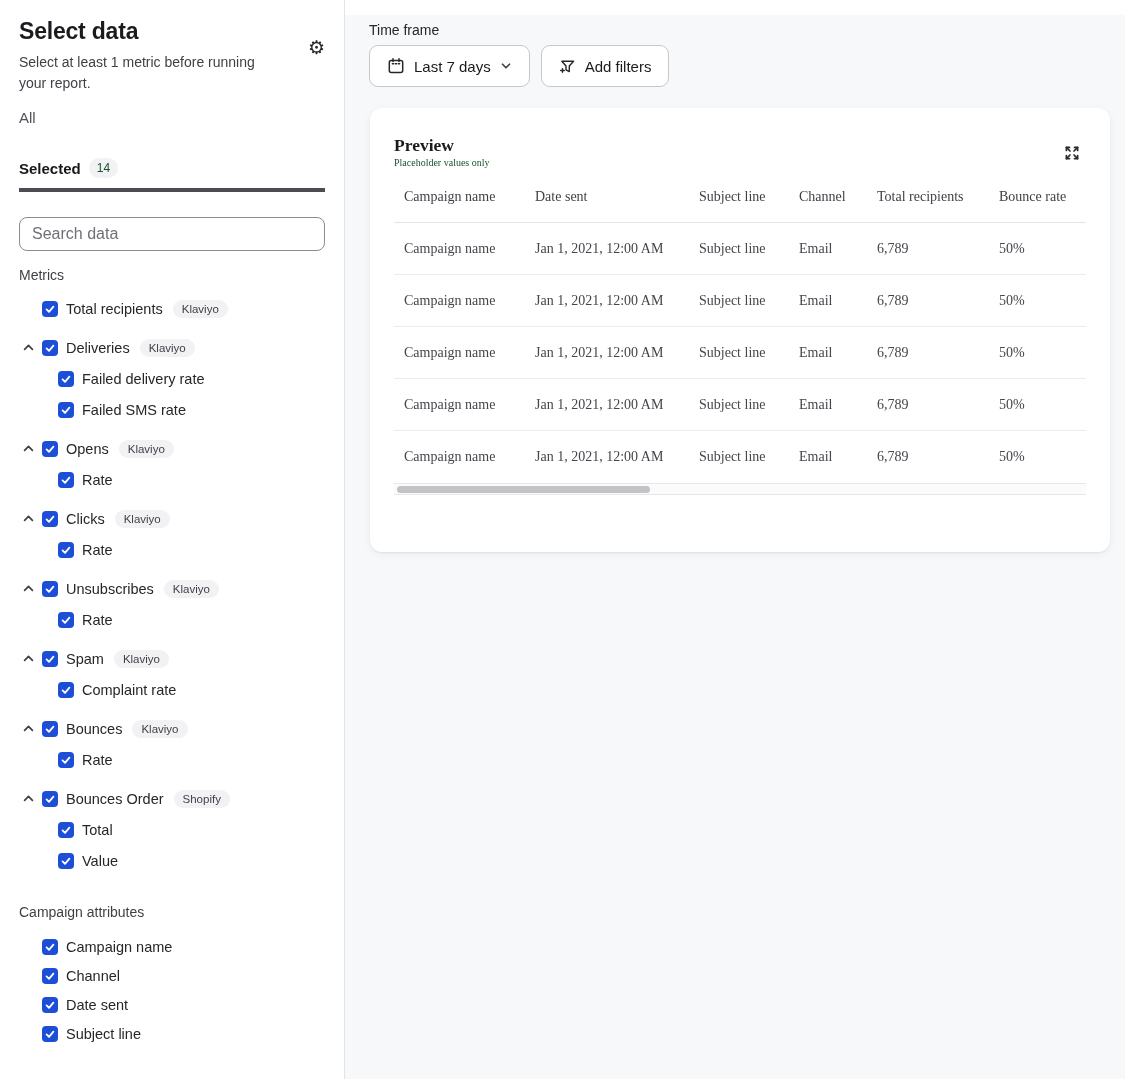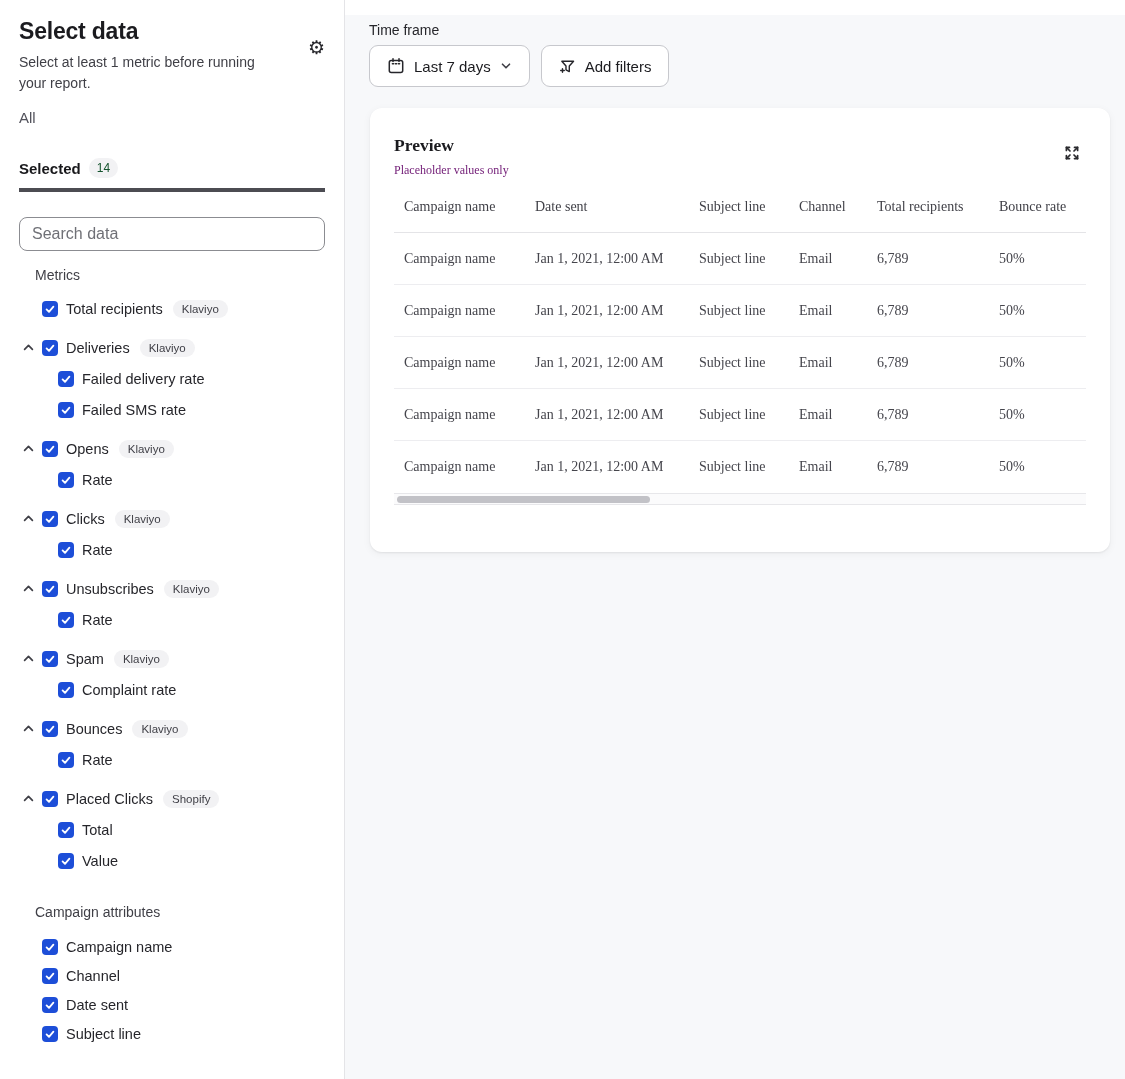--- a/index.html
+++ b/index.html
@@ -13,21 +13,21 @@
   .page-title { margin:0; font-size:23px; font-weight:700; color:#1b1b1f; letter-spacing:-.2px; }
   .page-sub { margin:7px 0 0; font-size:14px; line-height:1.5; color:#3f3f46; width:260px; }
   .gear { font-size:19px; line-height:1; color:#26262b; margin-top:20px; cursor:pointer; background:none; border:none; padding:0; }
   .tabs { display:flex; gap:19px; margin-top:15px; border-bottom:1px solid #e4e4e7;flex-direction:column; }
   .tab { font-size:15px; color:#52525b; padding-bottom:13px; position:relative; display:flex; align-items:center; gap:8px; cursor:pointer; }
   .tab.active { color:#18181b; font-weight:700; }
   .tab.active::after { content:""; position:absolute; left:0; right:0; bottom:-1px; height:4px; background:#4c4c52; }
   .count-pill { background:#f2f2f4; color:#14532d; font-size:12px; font-weight:400; padding:3px 8px; border-radius:10px; }
   .search { margin-top:25px; width:100%; height:34px; border:1px solid #8b8c91; border-radius:8px; padding:0 12px; font-size:16px; font-family:inherit; color:#202024; background:#fff; }
   .search::placeholder { color:#6f7076; }
-  .section-label { margin:16px 16px 10px; font-size:14px; color:#3f3f46; }
+  .section-label { margin:16px 0 10px; font-size:14px; color:#3f3f46; }
   .section-label.attrs { margin-top:28px; margin-bottom:12px; }
   .metric-row { display:flex; align-items:center; height:31px; padding-left:3px; }
   .metric-row.child { padding-left:39px; }
   .attr-row { height:29px; padding-left:23px; display:flex; align-items:center; }
   .chev, .chev-spacer { width:13px; height:13px; margin-right:7px; flex:none; }
   .chev svg { width:13px; height:13px; display:block; cursor:pointer; }
   .checkbox { width:16px; height:16px; border-radius:4px; background:var(--accent); flex:none; display:flex; align-items:center; justify-content:center; cursor:pointer; }
   .checkbox svg { width:12px; height:12px; display:block; }
   .metric-label { margin-left:8px; font-size:14.5px; color:#26262b; }
   .pill { margin-left:10px; background:#f2f2f4; color:#3f3f46; font-size:11.5px; padding:3px 9px; border-radius:10px; }
@@ -41,21 +41,21 @@
   .top-strip { height:15px; background:#fff; }
   .toolbar { display:flex; align-items:flex-end; gap:11px; padding:7px 0 0 24px; }
   .control-label { font-size:14px; color:#26262b; margin-bottom:7px; }
   .tb-btn { display:flex; align-items:center; gap:9px; height:42px; padding:0 17px; background:#fff; border:1px solid #c7c8cd; border-radius:9px; font-size:15px; color:#1b1b1f; font-family:inherit; cursor:pointer; }
   .tb-btn svg { display:block; }
 
   .preview-card { margin:21px 15px 0 25px; background:#fff; border-radius:12px; padding:27px 24px 28px; height:444px; overflow:hidden;
     box-shadow:0 1px 2px rgba(23,24,28,.07), 0 2px 8px rgba(23,24,28,.05);font-family:Liberation Serif, serif; }
   .card-header { display:flex; justify-content:space-between; align-items:flex-start; }
   .card-title { margin:0; font-size:17.5px; font-weight:700; color:#1b1b1f; }
-  .card-sub { margin:7px 0 0; font-size:12px; color:#701a75; }
+  .card-sub { margin:1px 0 0; font-size:10px; color:#14532d; }
   .expand-btn { background:none; border:none; padding:2px; margin:6px 2px 0 0; cursor:pointer; }
 
   .ptable { margin-top:21px; }
   .ptable-head, .trow { display:grid; grid-template-columns:131px 164px 100px 78px 122px 1fr; }
   .ptable-head { border-bottom:1px solid #e4e4e7; }
   .th { padding:0 10px 17px; font-size:14px; color:#3f3f46; }
   .trow { height:52px; border-bottom:1px solid #ededf0; }
   .trow:last-child { border-bottom:none; }
   .td { padding:0 10px; font-size:14px; color:#45454c; display:flex; align-items:center; }
   .hscroll { height:12px; border-top:1px solid #e7e7ea; border-bottom:1px solid #e7e7ea; background:#fbfbfc; position:relative; }
@@ -258,21 +258,21 @@
             <span class="chev">
               <svg viewBox="0 0 13 13">
                 <polyline points="2.6 8.3 6.5 4.4 10.4 8.3" fill="none" stroke="#3f3f46" stroke-width="1.7" stroke-linecap="round" stroke-linejoin="round"></polyline>
               </svg>
             </span>
             <span class="checkbox">
               <svg viewBox="0 0 12 12">
                 <polyline points="2.6 6.4 5 8.8 9.4 3.6" fill="none" stroke="#fff" stroke-width="1.8" stroke-linecap="round" stroke-linejoin="round"></polyline>
               </svg>
             </span>
-            <span class="metric-label">Placed Clicks</span>
+            <span class="metric-label">Bounces Order</span>
             <span class="pill">Shopify</span>
           </div>
           <div class="metric-row child">
             <span class="checkbox">
               <svg viewBox="0 0 12 12">
                 <polyline points="2.6 6.4 5 8.8 9.4 3.6" fill="none" stroke="#fff" stroke-width="1.8" stroke-linecap="round" stroke-linejoin="round"></polyline>
               </svg>
             </span>
             <span class="metric-label">Total</span>
           </div>

